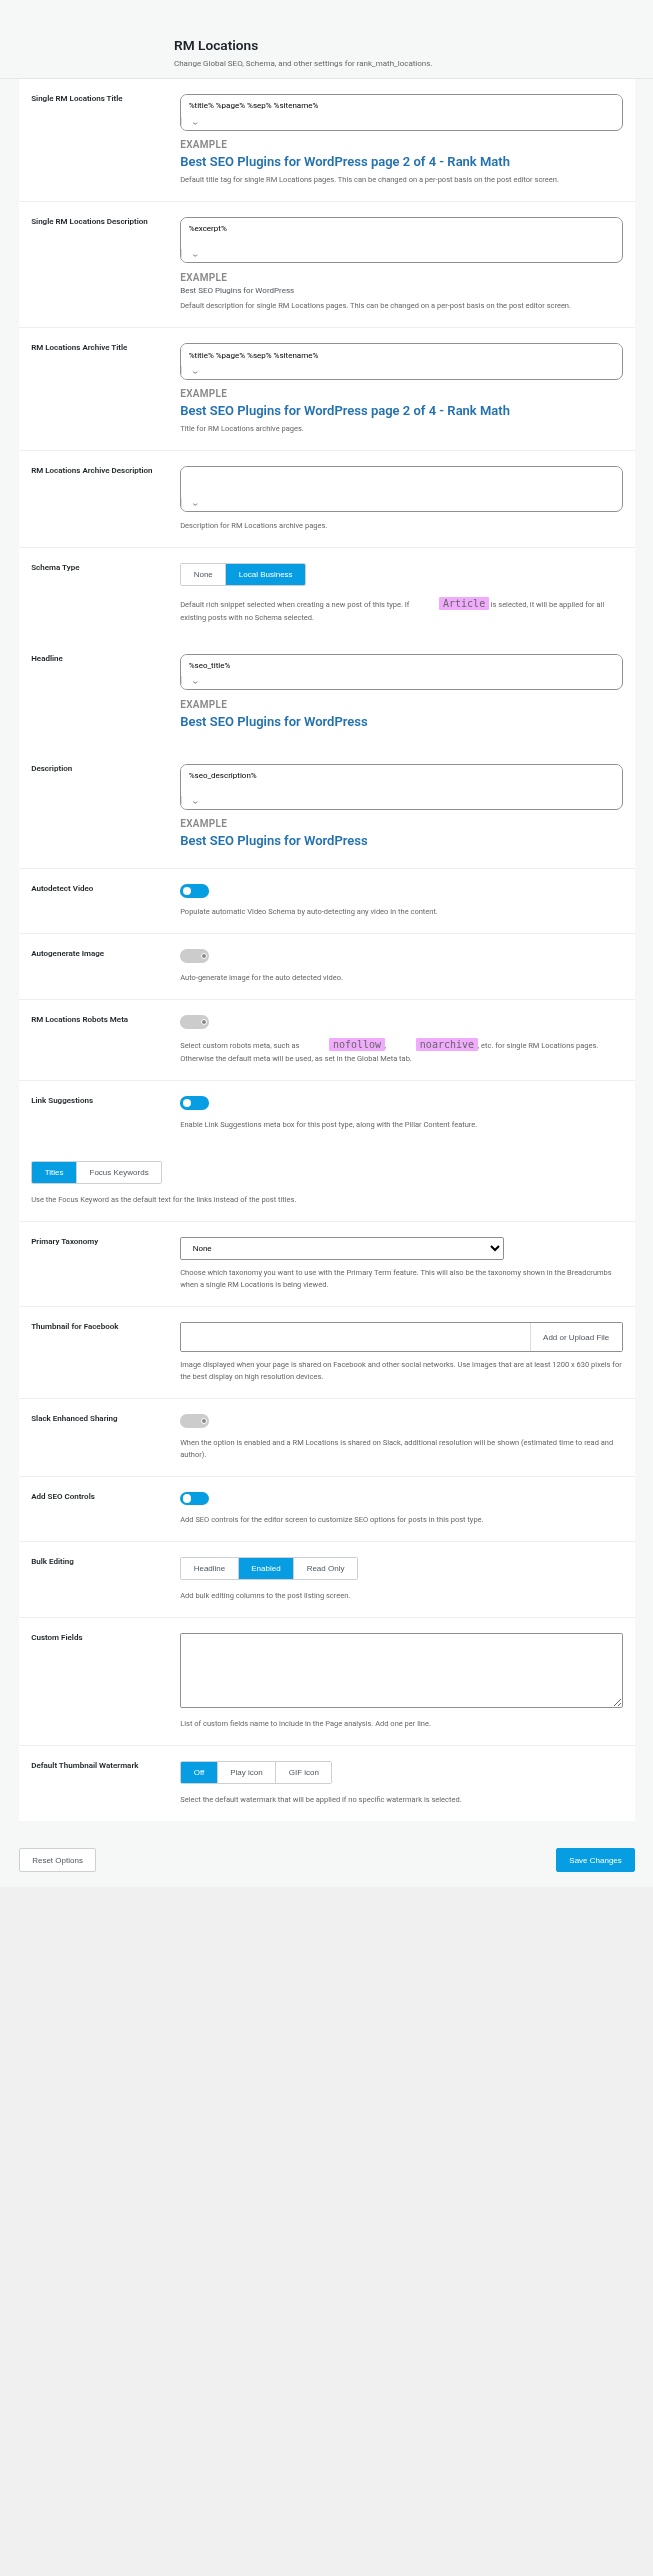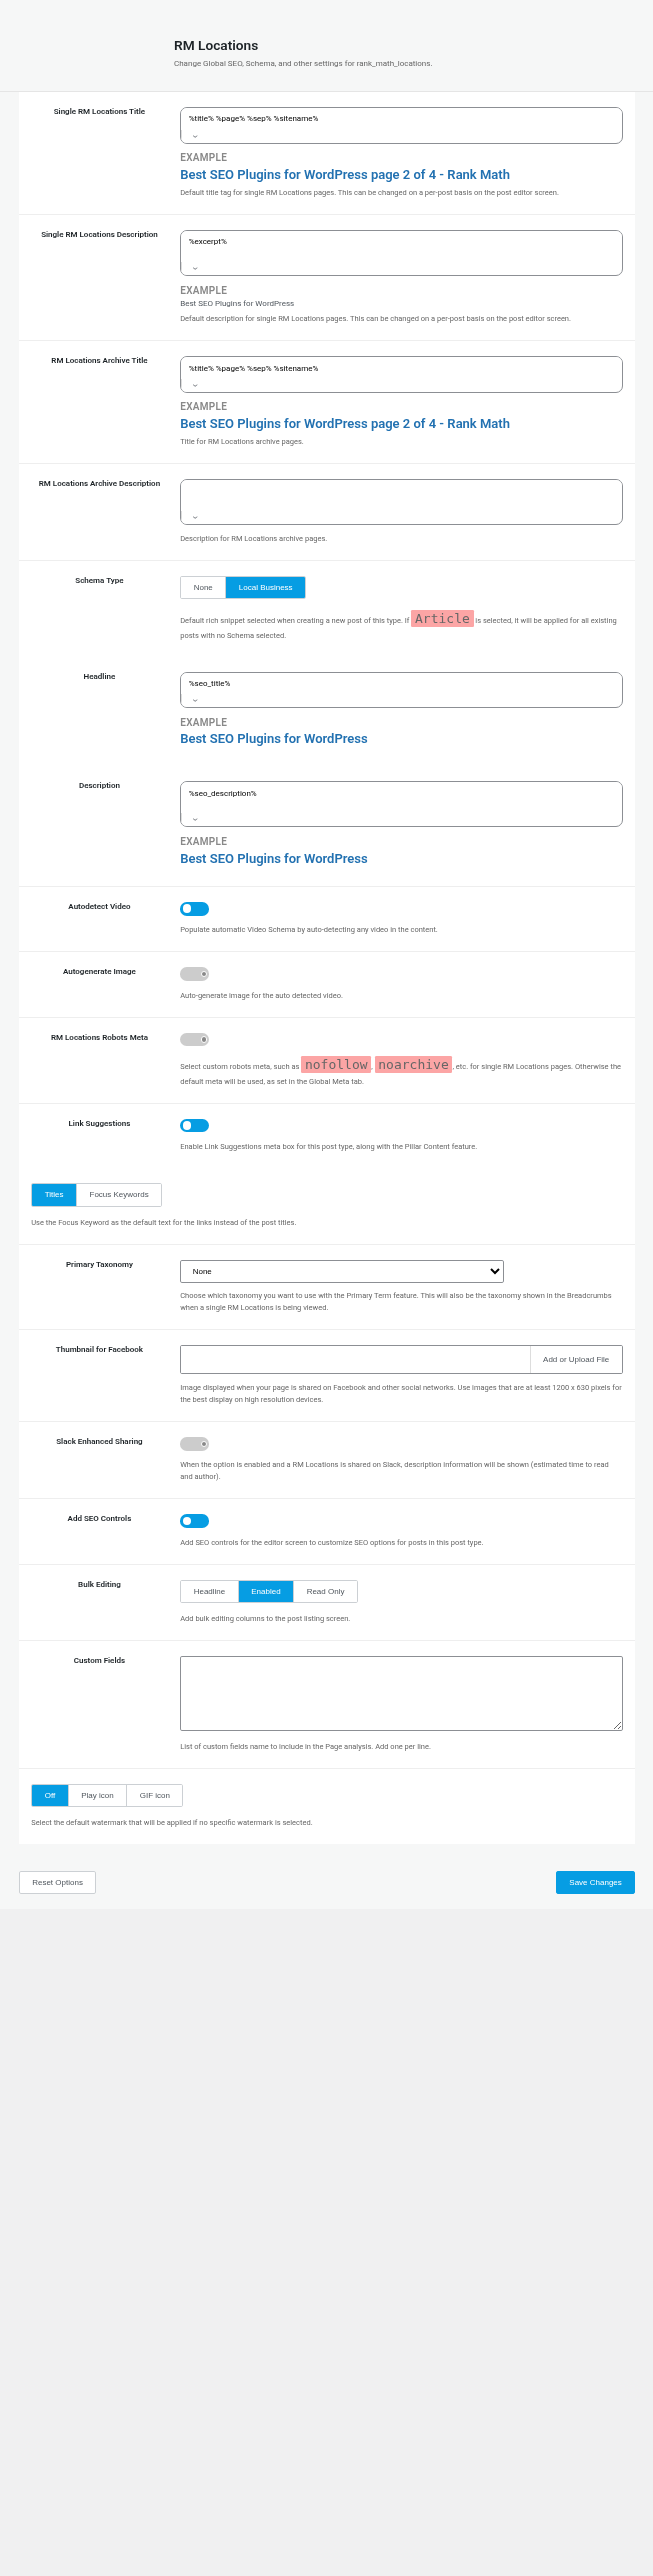--- a/index.html
+++ b/index.html
@@ -1,34 +1,34 @@
 <!DOCTYPE html>
 <html style="font-size:10px"><head>
   <meta charset="utf-8">
   <style>
     * { box-sizing: border-box; margin: 0; padding: 0; }
     body { font-family: -apple-system, BlinkMacSystemFont, "Segoe UI", Roboto, sans-serif; background: #f0f0f1; color: #1d2327; font-size: 8px; }
     .page { width: 654px; margin: 0 auto; background: #f6f7f7; }
-    .header { padding: 37px 31px 23px 174px; border-bottom: 0.6px solid #e5e5e5; }
+    .header { padding: 37px 31px 10px 174px; border-bottom: 0.6px solid #e5e5e5; }
     .header h1 { font-size: 13.7px; font-weight: 600; margin-bottom: 6.2px; }
     .header p { color: #666; font-size: 8px; }
     .content { background: #fff; margin: 0 18.7px; }
     .field-row { display: flex; padding: 15px 12.5px; border-bottom: 0.6px solid #eee; }
     .field-row.nobb { border-bottom: none; }
-    .field-label { width: 149px; flex-shrink: 0; font-size: 8px; font-weight: 600; color: #1d2327; padding-right: 12.5px; text-align: center; }
+    .field-label { width: 149px; flex-shrink: 0; font-size: 8px; font-weight: 600; color: #1d2327; padding-right: 12.5px; }
     .field-body { flex: 1; }
     .input-wrap { display: flex; border: 0.6px solid #8c8f94; border-radius: 7px; overflow: hidden; flex-direction: column; }
     .input-wrap input, .input-wrap textarea { flex: 1; border: none; padding: 6.2px 7.5px; font-size: 8px; outline: none; resize: none; background: #fff; font-family: inherit; }
     .input-wrap textarea { min-height: 31px; }
     .drop-btn { width: 27px; background: #fff; border-left: 0.6px solid #ddd; display: flex; align-items: center; justify-content: center; cursor: pointer; color: #787c82; }
     .example-label { display: block; font-size: 10px; color: #888; text-transform: uppercase; letter-spacing: 0.3px; margin: 8.7px 0 3.7px; font-weight: 600; }
     .example-link { color: #2271b1; font-size: 13px; font-weight: 600; text-decoration: none; display: inline-block; margin-bottom: 5px; }
     .example-text { color: #50575e; font-size: 8px; margin-bottom: 5px; }
     .help { color: #666; font-size: 7.5px; line-height: 1.6; }
-    .help code { background: #fca5a5; padding: 1.2px 3.7px; border-radius: 1.2px; font-size: 13px; font-family: Consolas, monospace; }
+    .help code { background: #f0abfc; padding: 1.2px 3.7px; border-radius: 1.2px; font-size: 10px; font-family: Consolas, monospace; margin-left: 28px; }
     .btn-group { display: inline-flex; border: 0.6px solid #ccd0d4; border-radius: 1.9px; overflow: hidden; margin-bottom: 2.5px; }
     .btn-seg { padding: 6.2px 12.5px; background: #fff; border: none; border-right: 0.6px solid #ccd0d4; cursor: pointer; font-size: 8px; color: #50575e; }
     .btn-seg:last-child { border-right: none; }
     .btn-seg.active { background: #069de3; color: #fff; }
     .toggle { display: inline-flex; width: 29px; height: 13.7px; border-radius: 6.8px; position: relative; cursor: pointer; align-items: center; margin-bottom: 1.2px; }
     .toggle.on { background: #069de3; justify-content: flex-start; padding-left: 2.5px; }
     .toggle.off { background: #ccc; justify-content: flex-end; padding-right: 2.5px; }
     .toggle .dot { width: 8.7px; height: 8.7px; border-radius: 50%; background: #fff; }
     .toggle .dot-off { width: 6.2px; height: 6.2px; border-radius: 50%; background: #888; border: 1.2px solid #fff; }
     select { width: 100%; max-width: 324px; padding: 5px 7.5px; border: 0.6px solid #8c8f94; border-radius: 1.9px; font-size: 8px; background: #fff; cursor: pointer; }
@@ -229,21 +229,21 @@
       </div>
     </div>
 
     <div class="field-row">
       <div class="field-label">Slack Enhanced Sharing</div>
       <div class="field-body">
         <div class="toggle off">
             <div class="dot-off"></div>
           </div>
         <div class="spacer-top"></div>
-        <p class="help">When the option is enabled and a RM Locations is shared on Slack, description information will be shown (estimated time to read and author).</p>
+        <p class="help">When the option is enabled and a RM Locations is shared on Slack, additional resolution will be shown (estimated time to read and author).</p>
       </div>
     </div>
 
     <div class="field-row">
       <div class="field-label">Add SEO Controls</div>
       <div class="field-body">
         <div class="toggle on">
             <div class="dot"></div>
           </div>
         <div class="spacer-top"></div>
@@ -266,20 +266,21 @@
 
     <div class="field-row">
       <div class="field-label">Custom Fields</div>
       <div class="field-body">
         <textarea class="textarea-full" style=""></textarea>
         <p class="help">List of custom fields name to include in the Page analysis. Add one per line.</p>
       </div>
     </div>
 
     <div class="field-row nobb">
+      <div class="field-label">Default Thumbnail Watermark</div>
       <div class="field-body">
         <div class="btn-group">
           <button class="btn-seg active">Off</button>
           <button class="btn-seg">Play icon</button>
           <button class="btn-seg">GIF icon</button>
         </div>
         <div class="spacer-top"></div>
         <p class="help">Select the default watermark that will be applied if no specific watermark is selected.</p>
       </div>
     </div>

